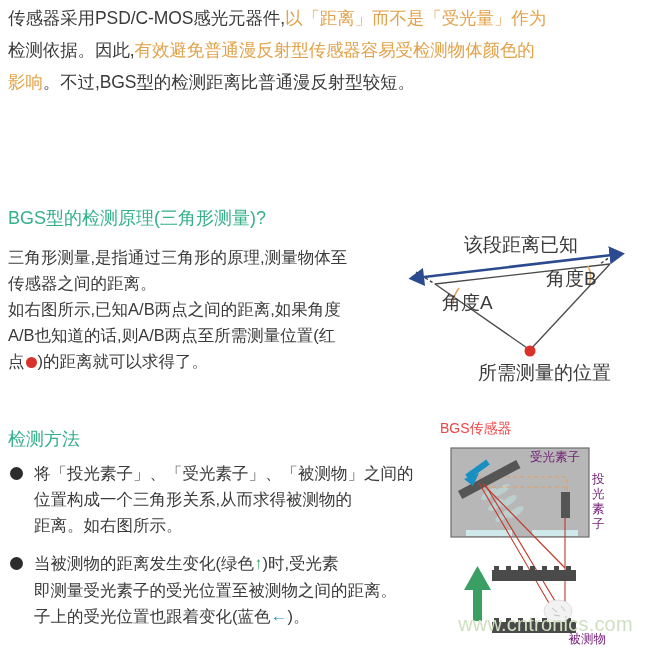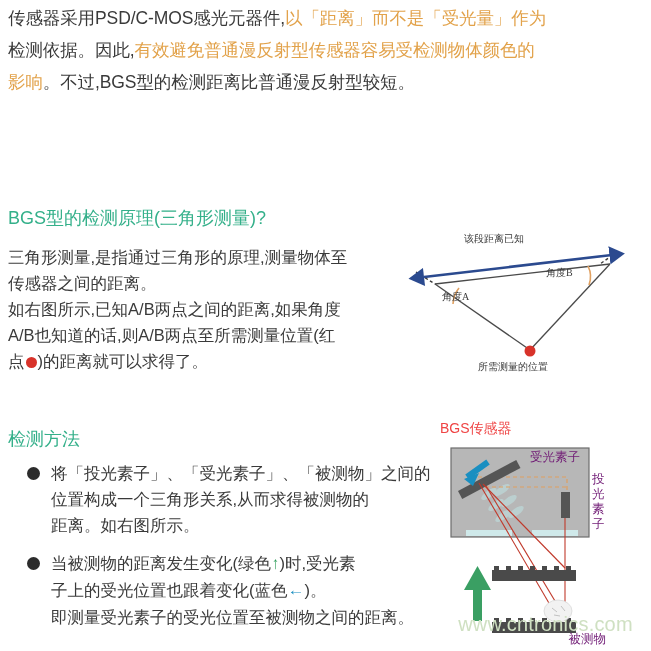--- a/index.html
+++ b/index.html
@@ -62,21 +62,21 @@
     height: 11px;
     border-radius: 50%;
     background: #d8322a;
     vertical-align: -1px;
     margin: 0 1px;
   }
 
   
   #method-bullets {
     position: absolute;
-    left: 25px;
+    left: 8px;
     top: 460px;
     width: 420px;
   }
   .bullet-item {
     position: relative;
     padding-left: 26px;
     font-size: 16.5px;
     line-height: 26px;
     color: #3a3a3a;
     margin-bottom: 12px;
@@ -109,24 +109,23 @@
   #triangle-diagram {
     position: absolute;
     left: 404px;
     top: 228px;
     width: 240px;
     height: 155px;
   }
   #triangle-diagram svg { display: block; }
   .diagram-label {
     position: absolute;
-    font-size: 10px;
-    color: #3a3a3a;
-    white-space: nowrap;
-    font-family: Liberation Serif, serif;
+    font-size: 19px;
+    color: #3a3a3a;
+    white-space: nowrap;
   }
   #label-known-dist { left: 60px; top: 4px; }
   #label-angle-a    { left: 38px; top: 62px; }
   #label-angle-b    { left: 142px; top: 38px; }
   #label-target-pos { left: 74px; top: 132px; }
 
   
   #sensor-diagram {
     position: absolute;
     left: 440px;
@@ -234,22 +233,22 @@
 <div id="method-bullets">
   <div class="bullet-item">
     <span class="bullet-dot"></span>
     <span class="nowrap-line">将「投光素子」、「受光素子」、「被测物」之间的</span>
     <span class="nowrap-line">位置构成一个三角形关系,从而求得被测物的</span>
     <span class="nowrap-line">距离。如右图所示。</span>
   </div>
   <div class="bullet-item">
     <span class="bullet-dot"></span>
     <span class="nowrap-line"><span>当被测物的距离发生变化(绿色</span><span class="arrow-up-green">↑</span><span>)时,受光素</span></span>
+    <span class="nowrap-line">即测量受光素子的受光位置至被测物之间的距离。</span>
     <span class="nowrap-line"><span>子上的受光位置也跟着变化(蓝色</span><span class="arrow-left-blue">←</span><span>)。</span></span>
-    <span class="nowrap-line">即测量受光素子的受光位置至被测物之间的距离。</span>
   </div>
 </div>
 
 <div id="sensor-diagram">
   <div id="sensor-title">BGS传感器</div>
 
   <svg id="sensor-body-svg" width="211" height="231" viewBox="0 0 211 231">
 
     <rect x="11" y="28" width="138" height="89" fill="#b7b7b7" stroke="#6d6d6d" stroke-width="1.2"></rect>
 

